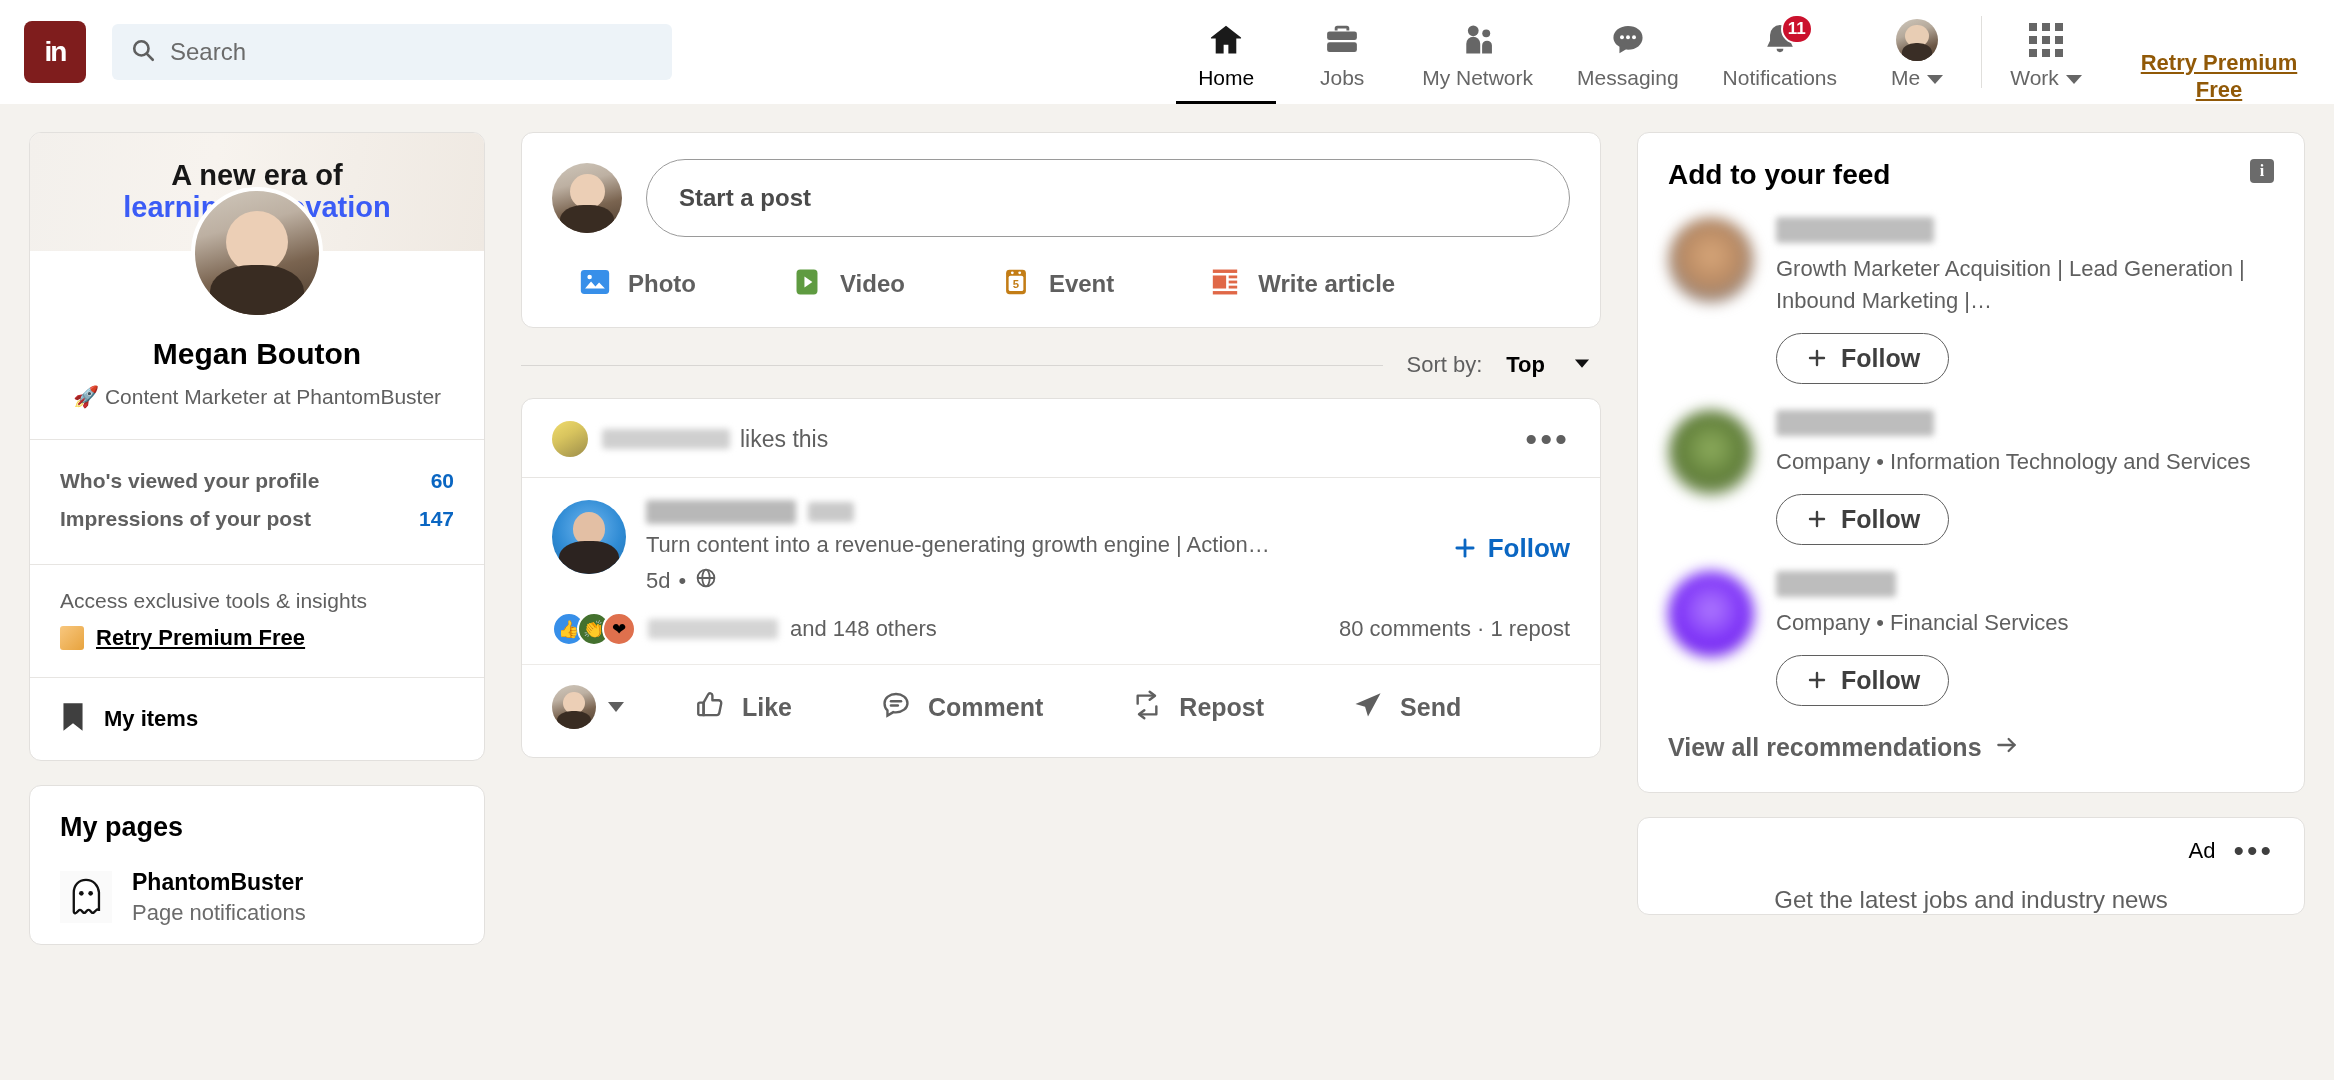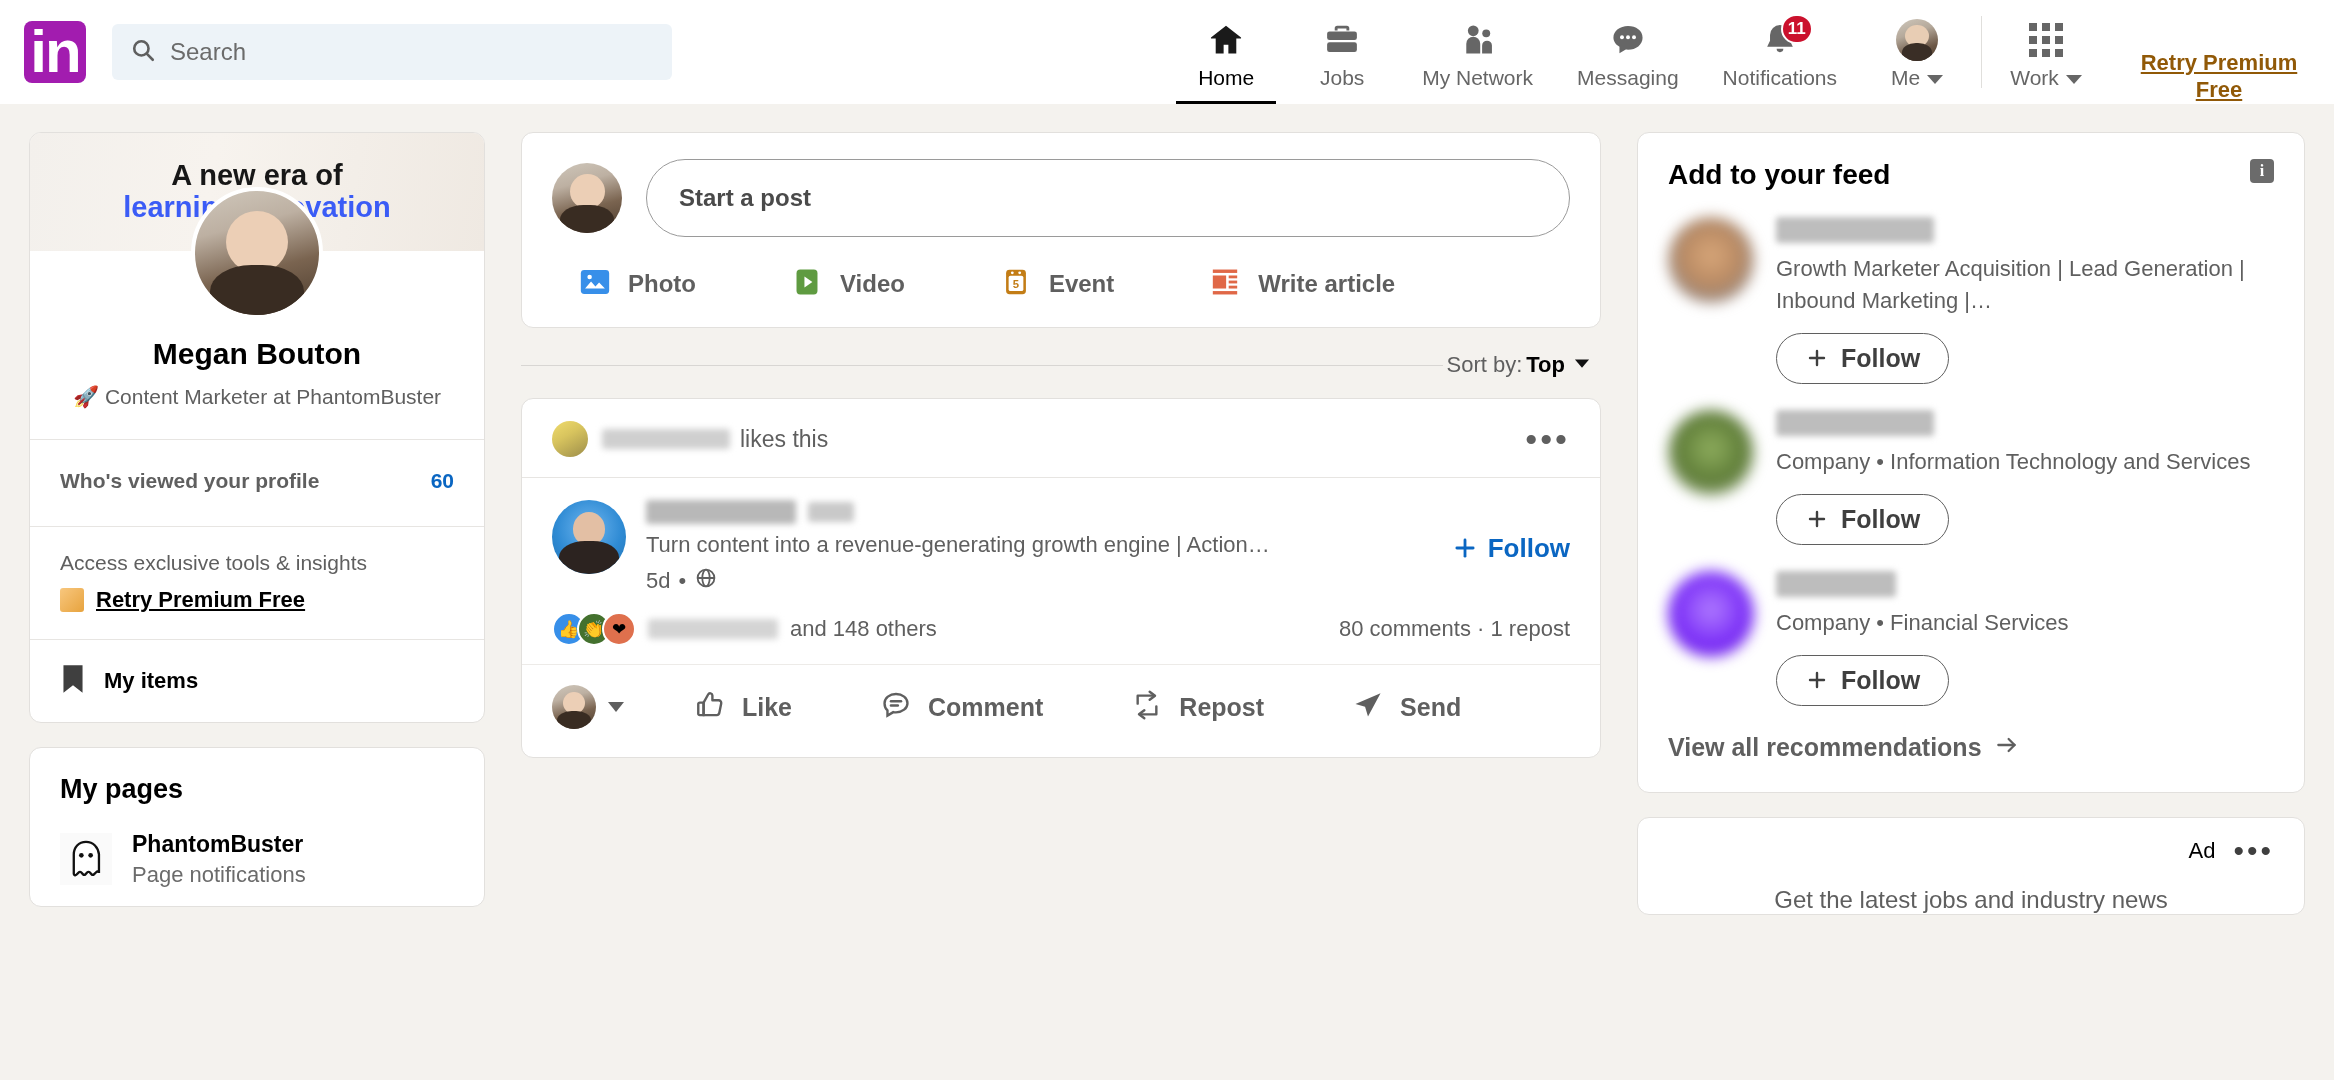--- a/index.html
+++ b/index.html
@@ -16,26 +16,26 @@
     height: 104px;
     background: #ffffff;
     display: flex;
     align-items: center;
     padding-left: 24px;
     position: relative;
     z-index: 10;
   }
   .brand-logo {
     width: 62px; height: 62px;
-    background: #a21caf;
+    background: #7f1d1d;
     border-radius: 8px;
     flex: 0 0 auto;
     display: flex; align-items: center; justify-content: center;
     color: #fff;
-    font-size: 60px;
+    font-size: 28px;
     font-weight: 700;
     letter-spacing: -2px;
     line-height: 1;
   }
   .search-wrap {
     margin-left: 26px;
     width: 560px;
     height: 56px;
     background: #edf3f8;
     border-radius: 6px;
@@ -233,21 +233,21 @@
     color: #4a4a4a;
     cursor: pointer;
     background: #fff;
   }
   .comp-actions { display:flex; align-items:center; margin-top: 28px; padding-left: 26px; }
   .comp-action { display:flex; align-items:center; gap:16px; cursor:pointer; margin-right: 94px; }
   .comp-action .ca-label { font-size:24px; font-weight:600; color:#5f5f5f; white-space:nowrap;}
 
   .sortbar {
     display:flex; align-items:center; justify-content:flex-end;
-    gap: 4px; padding: 22px 6px 18px 0;
+    gap: 24px; padding: 22px 6px 18px 0;
   }
   .sort-line { flex:1; height:1px; background:#d8d6d3; }
   .sort-text { font-size:22px; color:#5f5f5f; }
   .sort-val  { font-size:22px; color:#000; font-weight:700; }
 
   
   .post-top { display:flex; align-items:center; padding: 22px 30px 20px; }
   .pt-avatar {
     width:36px;height:36px;border-radius:50%;flex:0 0 auto;margin-right:14px;
     background: linear-gradient(150deg,#f0dc6d 0%,#d8c45e 40%,#9c8d4a 100%);
@@ -464,20 +464,24 @@
       <div class="profile-body">
         <div class="profile-name">Megan Bouton</div>
         <div class="profile-headline">🚀 Content Marketer at PhantomBuster</div>
       </div>
       <div class="divider"></div>
 
       <div class="stats">
         <div class="stat-row">
           <span>Who's viewed your profile</span>
           <span class="stat-val">60</span>
+        </div>
+        <div class="stat-row">
+          <span>Impressions of your post</span>
+          <span class="stat-val">147</span>
         </div>
       </div>
       <div class="divider"></div>
 
       <div class="premium-block">
         <div class="premium-sub">Access exclusive tools &amp; insights</div>
         <div class="premium-cta">
           <span class="premium-badge"></span>
           <span class="premium-cta-text">Retry Premium Free</span>
         </div>

